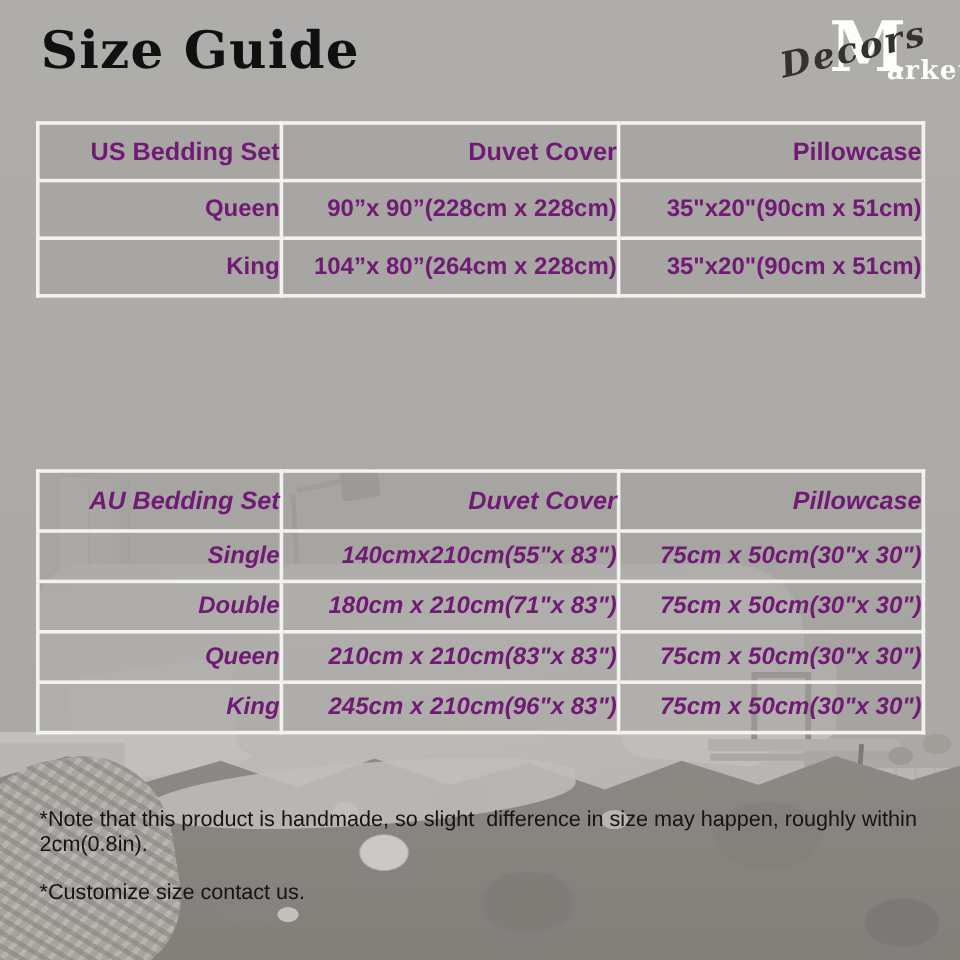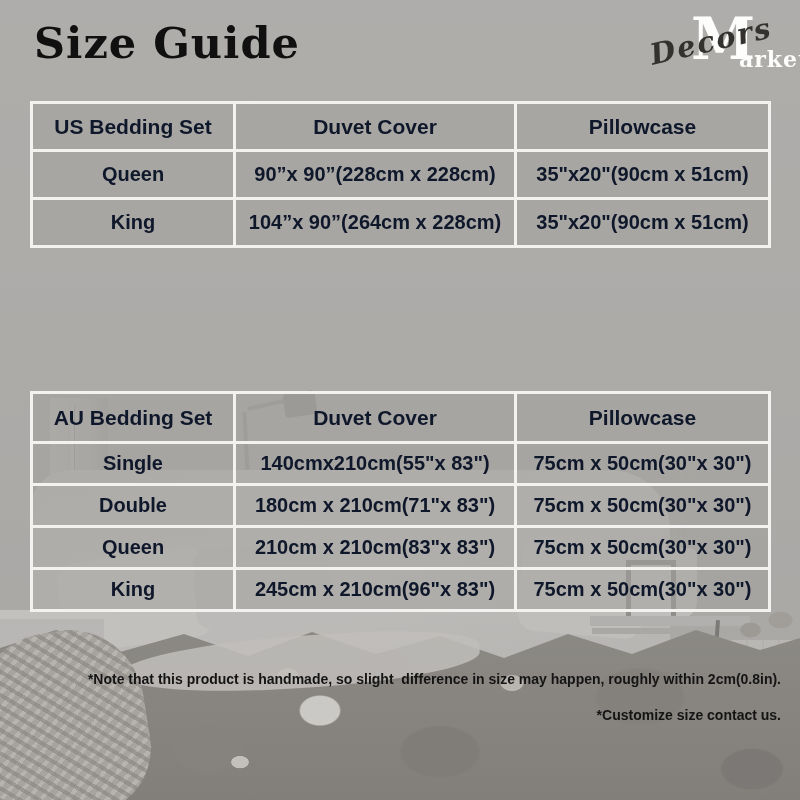--- a/index.html
+++ b/index.html
@@ -77,31 +77,31 @@
     font-family:"DejaVu Serif",serif;font-weight:700;font-size:43px;letter-spacing:1px;color:#101010;}
   .logo{position:absolute;left:645px;top:14px;width:145px;height:72px;}
   .logo-m{position:absolute;left:46px;top:-4px;font-family:"DejaVu Serif",serif;font-weight:700;
     font-size:58px;line-height:1;color:#fdfdfc;}
   .logo-rest{position:absolute;left:94px;top:32px;font-family:"DejaVu Serif",serif;font-weight:700;
     font-size:22px;color:#fdfdfc;letter-spacing:1px;}
   .logo-script{position:absolute;left:4px;top:10px;font-family:"DejaVu Serif",serif;font-style:italic;
     font-weight:700;font-size:29px;color:#34322f;transform:rotate(-13deg);letter-spacing:2px;}
 
   table.size{position:absolute;left:30px;border-collapse:collapse;table-layout:fixed;width:738px;}
-  table.t1{top:101px;} table.t2{top:391px;}
+  table.t1{top:101px;} table.t2{top:391px;font-style:italic;}
   table.size th,table.size td{border:3px solid #f3f2f0;background:rgba(161,159,156,0.5);
-    color:#0f172a;text-align:center;vertical-align:middle;padding:0;}
+    color:#701a75;text-align:right;vertical-align:middle;padding:0;}
   table.size th{font-size:21px;font-weight:700;}
   table.size td{font-size:20px;font-weight:700;}
   table.t1 tr{height:48px;}
   table.t2 tr.hdr{height:50px;} table.t2 tr{height:42px;}
   col.c1{width:203px;} col.c2{width:281px;} col.c3{width:254px;}
 
   .notes{position:absolute;left:33px;top:672px;width:748px;color:#141414;}
-  .notes p{margin:0;font-size:14px;font-weight:700;line-height:1.14;white-space:pre-wrap;text-align:right;}
+  .notes p{margin:0;font-size:18px;font-weight:400;line-height:1.14;white-space:pre-wrap;}
   .notes p + p{margin-top:20px;}
 </style>
 </head>
 <body>
 
 <div class="stage">
 
   <div class="photo">
     <div class="wall"></div>
     <div class="door-panel"></div>
@@ -160,21 +160,21 @@
         </tr>
       </thead>
       <tbody>
         <tr>
           <td>Queen</td>
           <td>90”x 90”(228cm x 228cm)</td>
           <td>35"x20"(90cm x 51cm)</td>
         </tr>
         <tr>
           <td>King</td>
-          <td>104”x 90”(264cm x 228cm)</td>
+          <td>104”x 80”(264cm x 228cm)</td>
           <td>35"x20"(90cm x 51cm)</td>
         </tr>
       </tbody>
     </table>
 
     <table class="size t2">
       <colgroup>
           <col class="c1">
           <col class="c2">
           <col class="c3">

